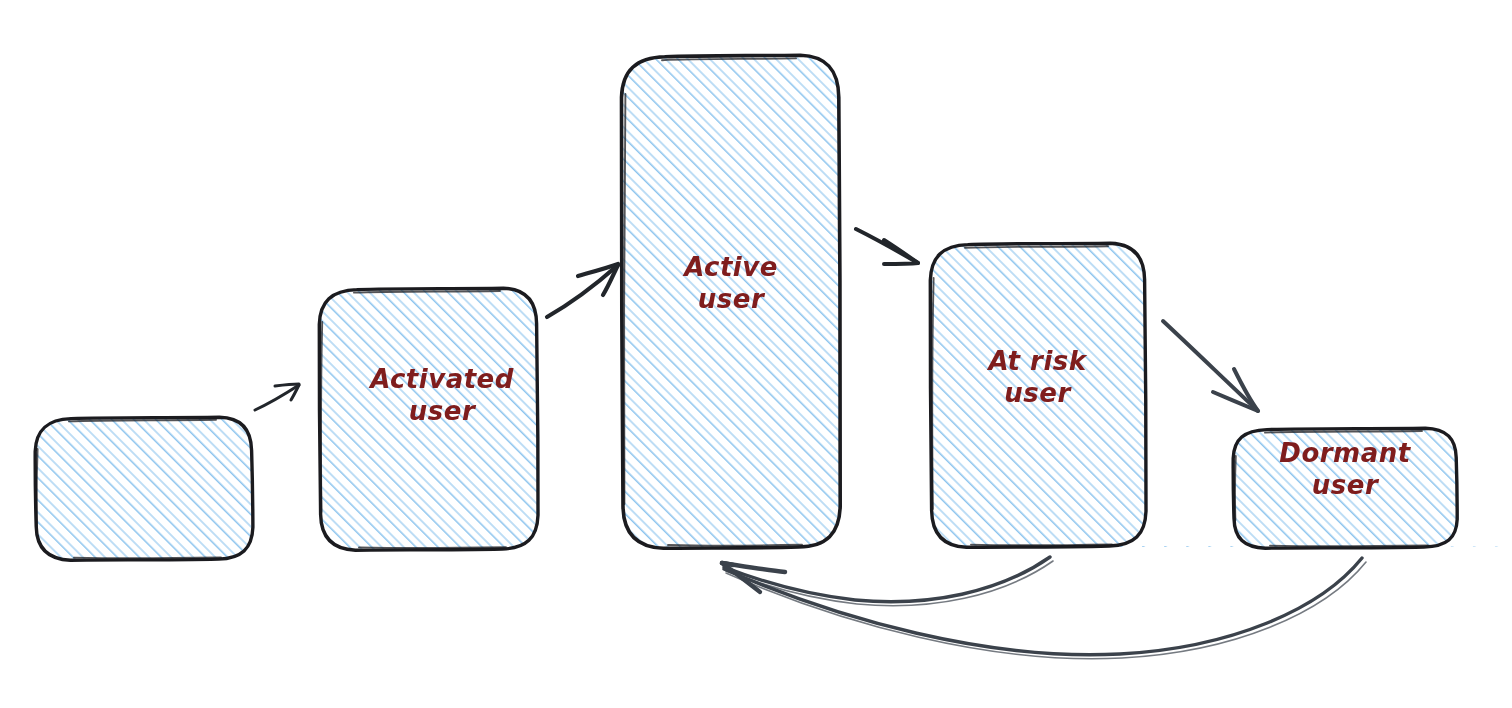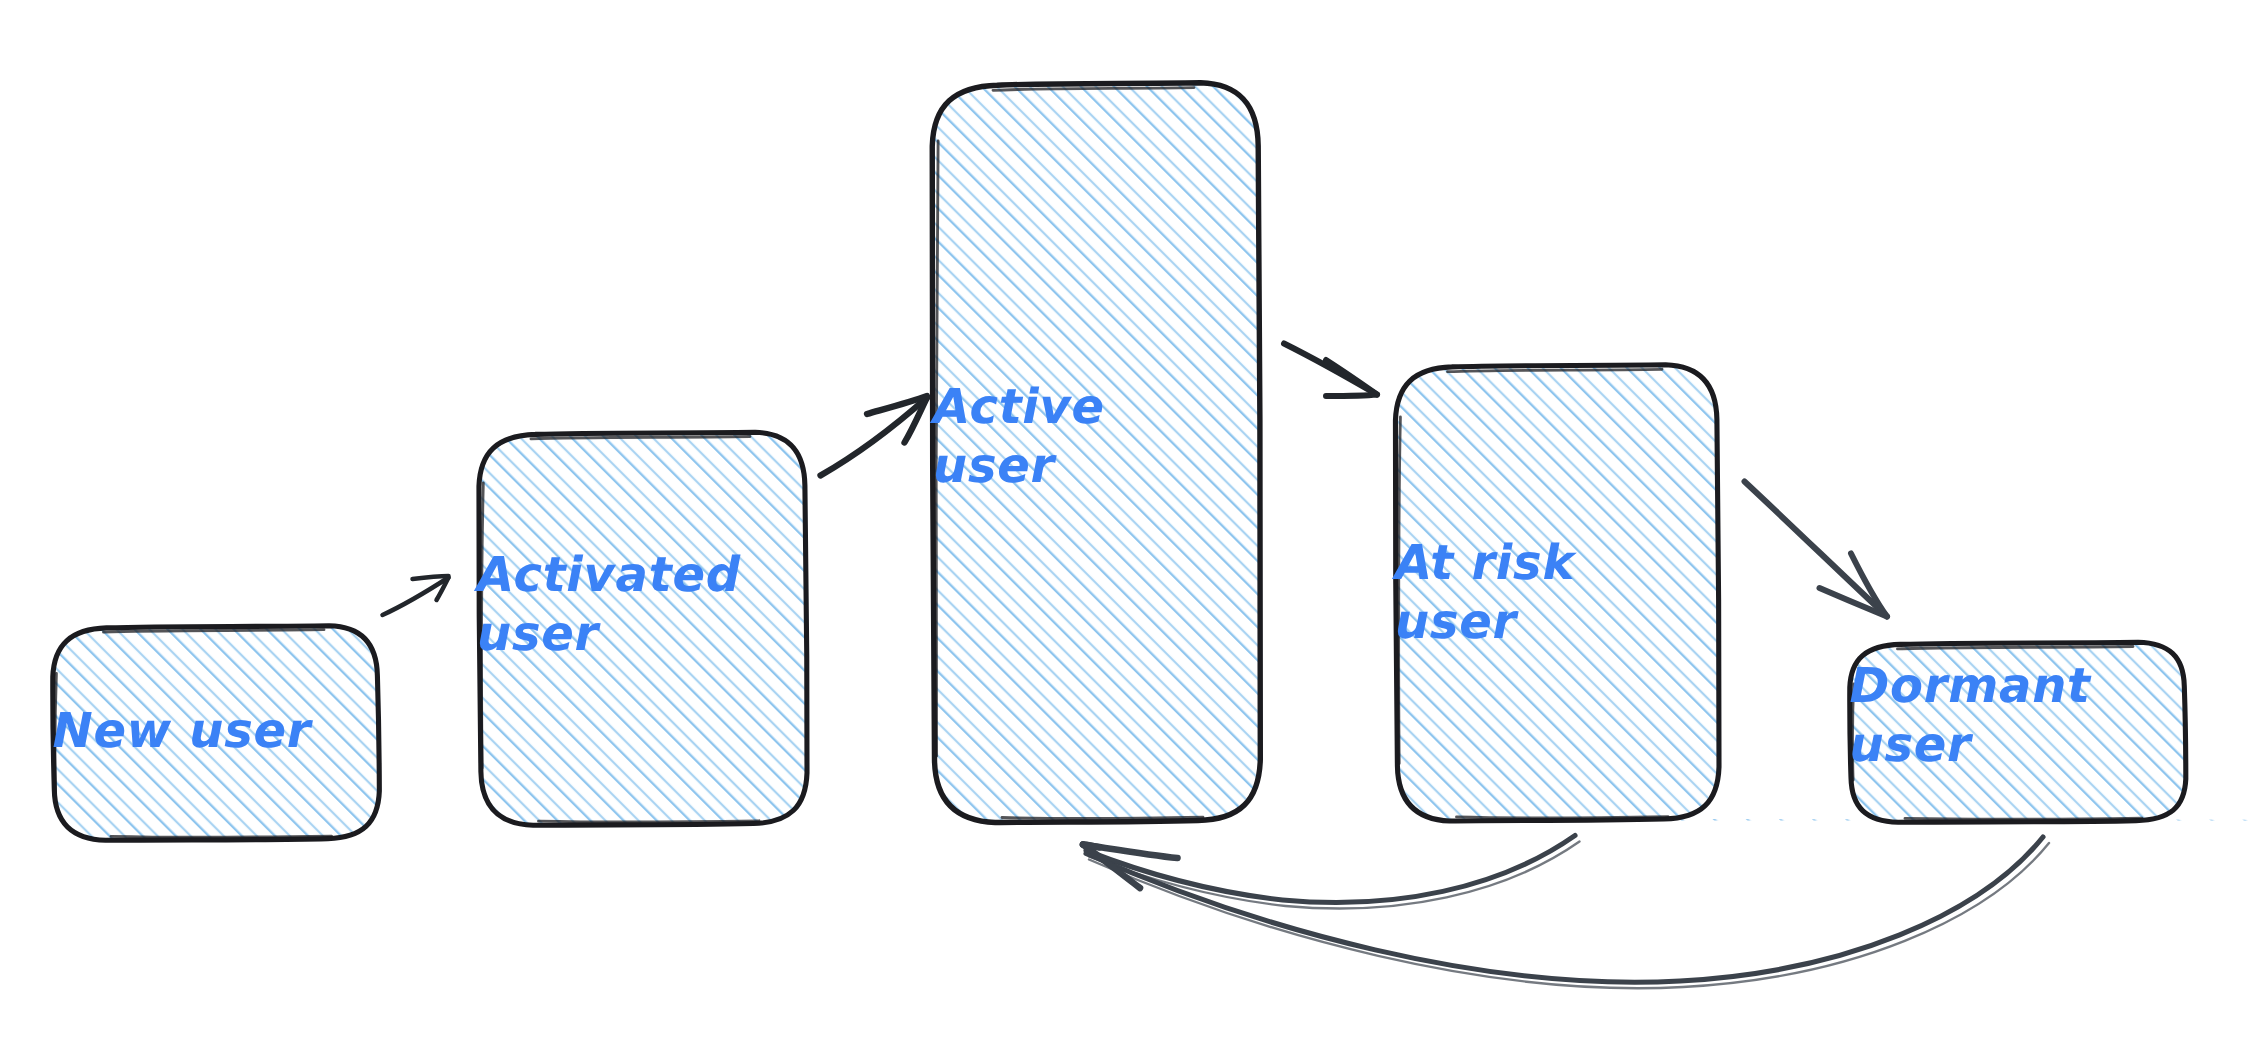--- a/index.html
+++ b/index.html
@@ -21,25 +21,26 @@
   }
   #diagram {
     position: absolute;
     top: 0;
     left: 0;
     width: 1512px;
     height: 708px;
   }
   .node-label {
     position: absolute;
+    text-align: center;
     font-family: "DejaVu Sans", sans-serif;
-    font-size: 32px;
+    font-size: 26px;
     font-weight: 700;
     font-style: italic;
-    color: #3b82f6;
+    color: #7f1d1d;
     line-height: 1.22;
     letter-spacing: 0.5px;
     white-space: pre-line;
     pointer-events: none;
   }
 </style>
 </head>
 <body>
 
 <div id="canvas">
@@ -120,27 +121,26 @@
     </g>
 
     <g>
       <path d="M785 572 C766 570 742 566 722 563" fill="none" stroke="#3b424b" stroke-width="4.4" stroke-linecap="round"></path>
       <path d="M760 592 C748 583 733 571 722 563" fill="none" stroke="#3b424b" stroke-width="4.4" stroke-linecap="round"></path>
       <path d="M722 563 C725 563 729 564 733 565" fill="none" stroke="#3b424b" stroke-width="4.4" stroke-linecap="round"></path>
     </g>
 
   </svg>
 
-  <div class="node-label" style="left:35px; top:468px; width:218px;">New user</div>
 
   <div class="node-label" style="left:318px; top:364px; width:248px;">Activated
 user</div>
 
   <div class="node-label" style="left:622px; top:252px; width:218px;">Active
 user</div>
 
-  <div class="node-label" style="left:930px; top:356px; width:215px;">At risk
+  <div class="node-label" style="left:930px; top:346px; width:215px;">At risk
 user</div>
 
   <div class="node-label" style="left:1233px; top:438px; width:224px;">Dormant
 user</div>
 
 </div>
 
 </body></html>

